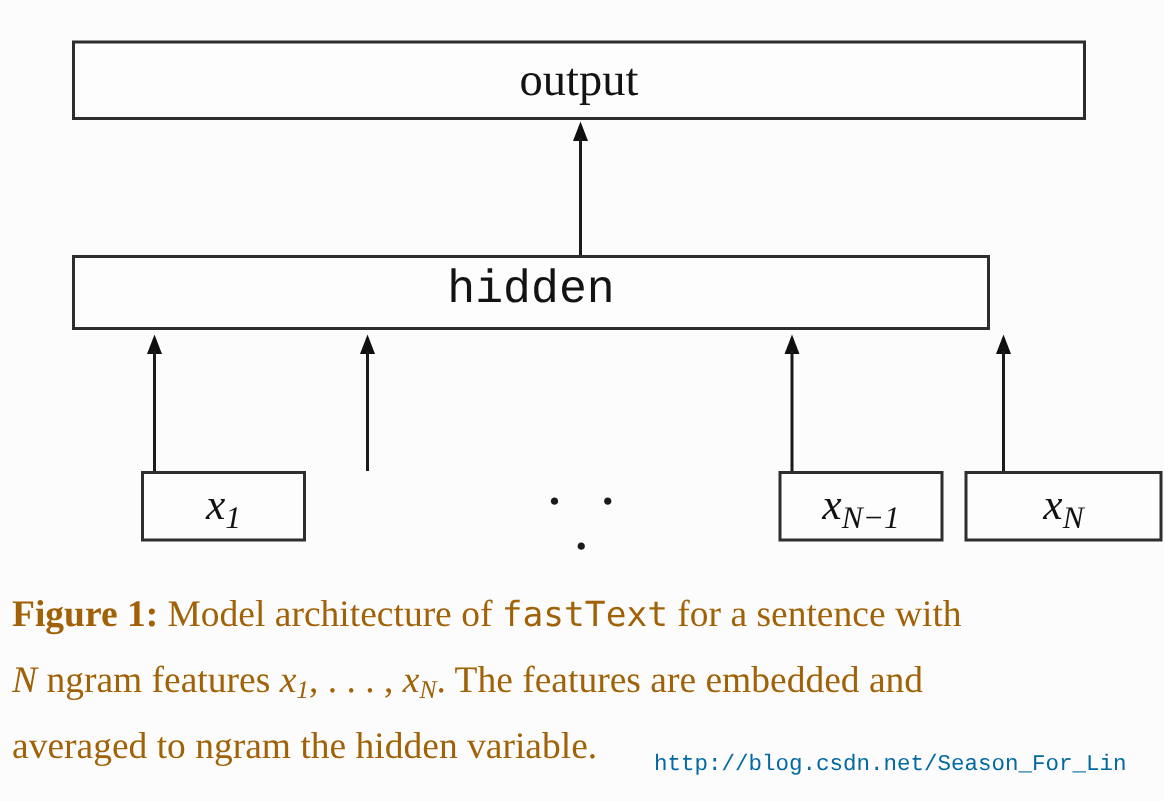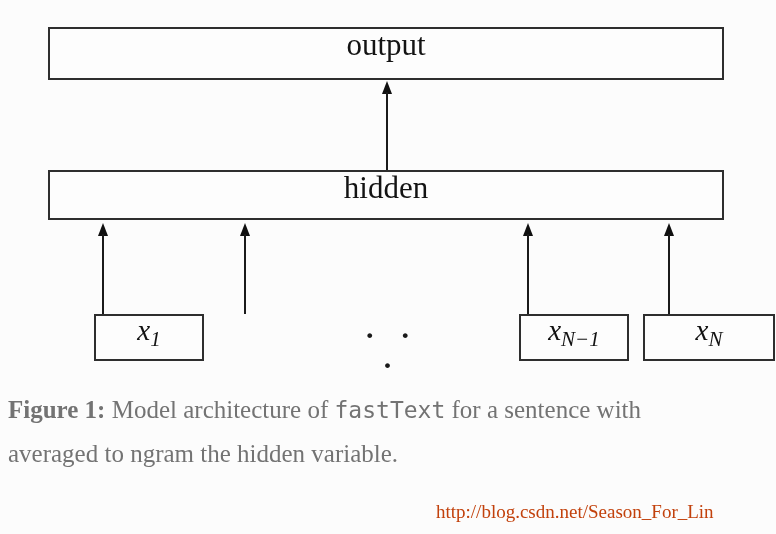--- a/index.html
+++ b/index.html
@@ -16,24 +16,25 @@
     color: #121212;
     overflow: hidden;
   }
   
   .box {
     position: absolute;
     box-sizing: border-box;
     border: 2px solid #2e2e2e;
     background: #fdfdfd;
     display: flex;
+    align-items: center;
     justify-content: center;
   }
   .box-output { left: 48px; top: 27px;  width: 676px; height: 53px; }
-  .box-hidden { left: 48px; top: 170px; width: 676px; height: 50px; }
+  .box-hidden { left: 48px; top: 170px; width: 612px; height: 50px; font-family: Liberation Mono, monospace; }
   .node-label {
     font-size: 31px;
     color: #131313;
     line-height: 1;
     padding-bottom: 3px;
   }
   .inbox { top: 314px; height: 47px; margin-left: 46px; }
   .inbox-1 { left: 48px;  width: 110px; }
   .inbox-2 { left: 190px; width: 110px; }
   .inbox-3 { left: 473px; width: 110px; }
@@ -77,43 +78,43 @@
     line-height: 1;
   }
   
   .caption {
     position: absolute;
     left: 8px;
     top: 388px;
     width: 766px;
     font-size: 25px;
     line-height: 44px;
-    color: #737373;
+    color: #a16207;
   }
   .cap-line { white-space: nowrap; }
   .caption b { font-weight: bold; }
   .caption i { font-style: italic; }
   .caption sub {
     font-size: 17px;
     vertical-align: -4px;
     line-height: 0;
     font-style: italic;
   }
   .mono {
     font-family: "DejaVu Sans Mono", monospace;
     font-size: 23px;
   }
   
   .watermark {
     position: absolute;
     left: 436px;
     top: 501px;
-    font-family: Liberation Serif, serif;
-    font-size: 19px;
-    color: #c2410c;
+    font-family: Liberation Mono, monospace;
+    font-size: 15px;
+    color: #0369a1;
     white-space: nowrap;
   }
 </style>
 </head>
 <body>
 
 <div class="canvas">
 
   <div class="box box-output">
     <span class="node-label">output</span>
@@ -144,18 +145,19 @@
   <div class="ellipsis">· · ·</div>
   <div class="box inbox inbox-3">
     <span class="math-label"><i>x</i><sub>N−1</sub></span>
   </div>
   <div class="box inbox inbox-4">
     <span class="math-label"><i>x</i><sub>N</sub></span>
   </div>
 
   <div class="caption">
     <div class="cap-line"><b>Figure 1:</b><span> Model architecture of </span><span class="mono">fastText</span><span> for a sentence with</span></div>
+    <div class="cap-line"><i>N</i><span> ngram features </span><i>x</i><sub>1</sub><span>, . . . , </span><i>x</i><sub>N</sub><span>. The features are embedded and</span></div>
     <div class="cap-line">averaged to ngram the hidden variable.</div>
   </div>
 
   <div class="watermark">http://blog.csdn.net/Season_For_Lin</div>
 
 </div>
 
 </body></html>

